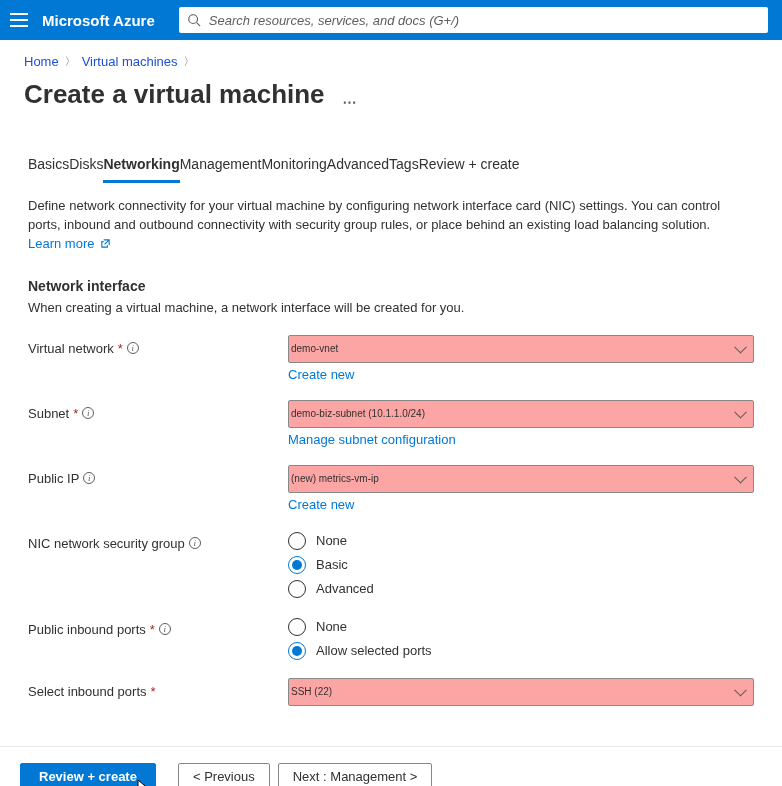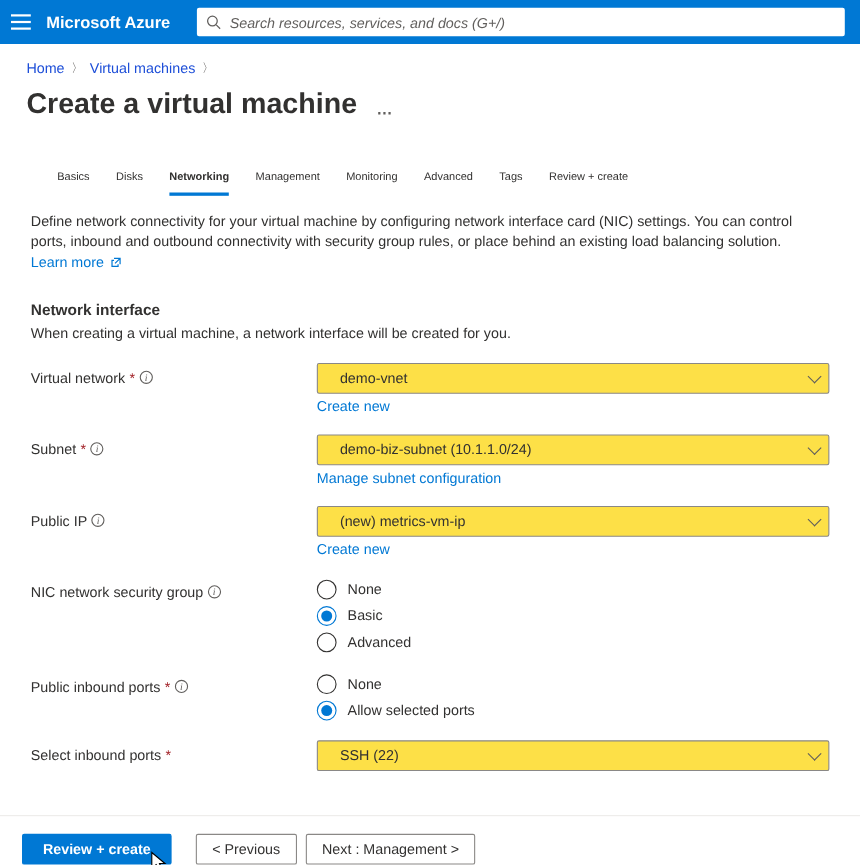--- a/index.html
+++ b/index.html
@@ -57,25 +57,23 @@
       padding: 4px 24px 10px;
       font-size: 26px;
       font-weight: 600;
       display: flex; align-items: flex-end; gap: 18px;
     }
     .page-title .dots { color: #605e5c; font-size: 14px; cursor: pointer; letter-spacing: 2px; }
 
     
     .tabs {
       display: flex;
-      gap: 24px;
       padding: 36px 28px 0;
       border-bottom: 0;
-      font-size: 10px;
-      margin-left: 24px;
+      font-size: 14px;
     }
     .tab { padding-bottom: 8px; cursor: pointer; color: #323130; }
     .tab.active { font-weight: 600; border-bottom: 3px solid #0078d4; }
 
     .content { padding: 14px 28px 20px; }
 
     .intro { font-size: 13px; color: #323130; line-height: 1.45; }
     .link { color: #0078d4; text-decoration: none; cursor: pointer; }
     .ext-icon { display:inline-block; vertical-align: -1px; margin-left: 2px; }
 
@@ -90,23 +88,23 @@
       display: inline-flex; align-items: center; justify-content: center;
       font-size: 9px; color: #605e5c; font-style: italic; font-family: serif;
       cursor: default;
     }
 
     .select {
       width: 100%;
       border: 1px solid #8a8886;
       height: 28px;
       border-radius: 2px;
-      padding: 0 28px 0 20px;
-      font-size: 13px;
-      background: #fde047;
+      padding: 0 28px 0 2px;
+      font-size: 10px;
+      background: #fca5a5;
       display: flex; align-items: center;
       position: relative;
       cursor: pointer;
     }
     .select::after {
       content: "";
       position: absolute; right: 8px; top: 50%;
       width: 8px; height: 8px;
       border-right: 1px solid #605e5c;
       border-bottom: 1px solid #605e5c;

